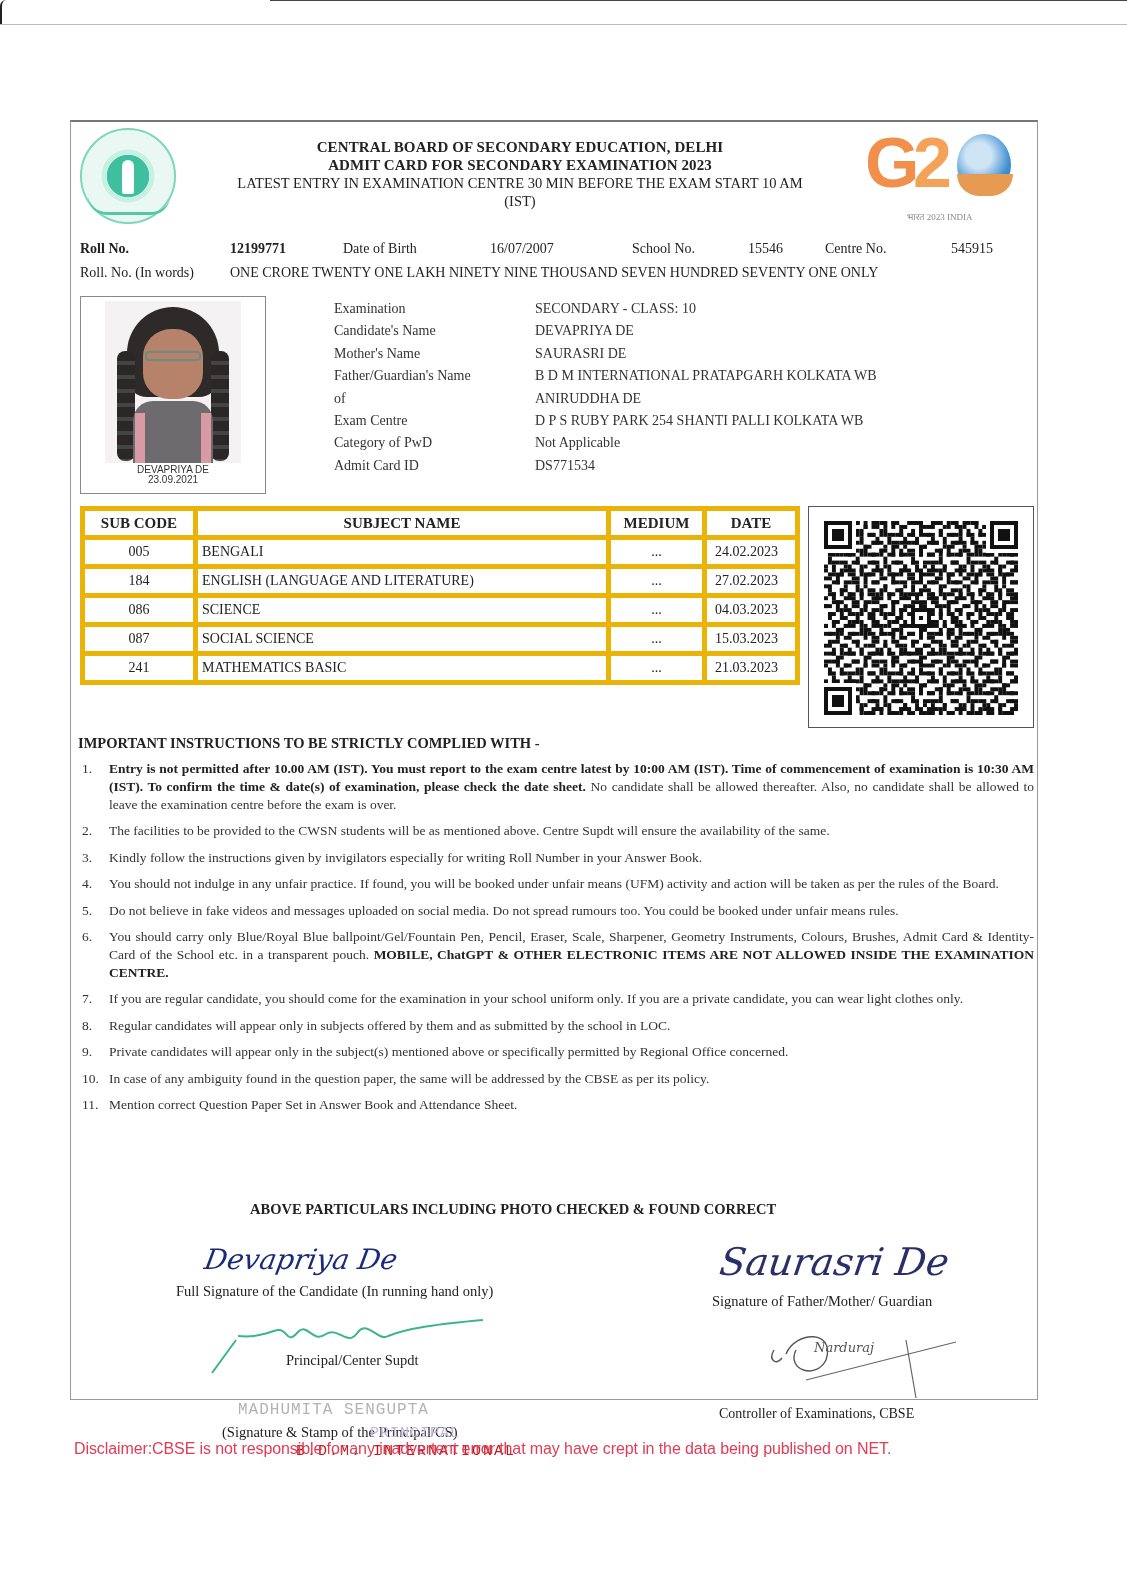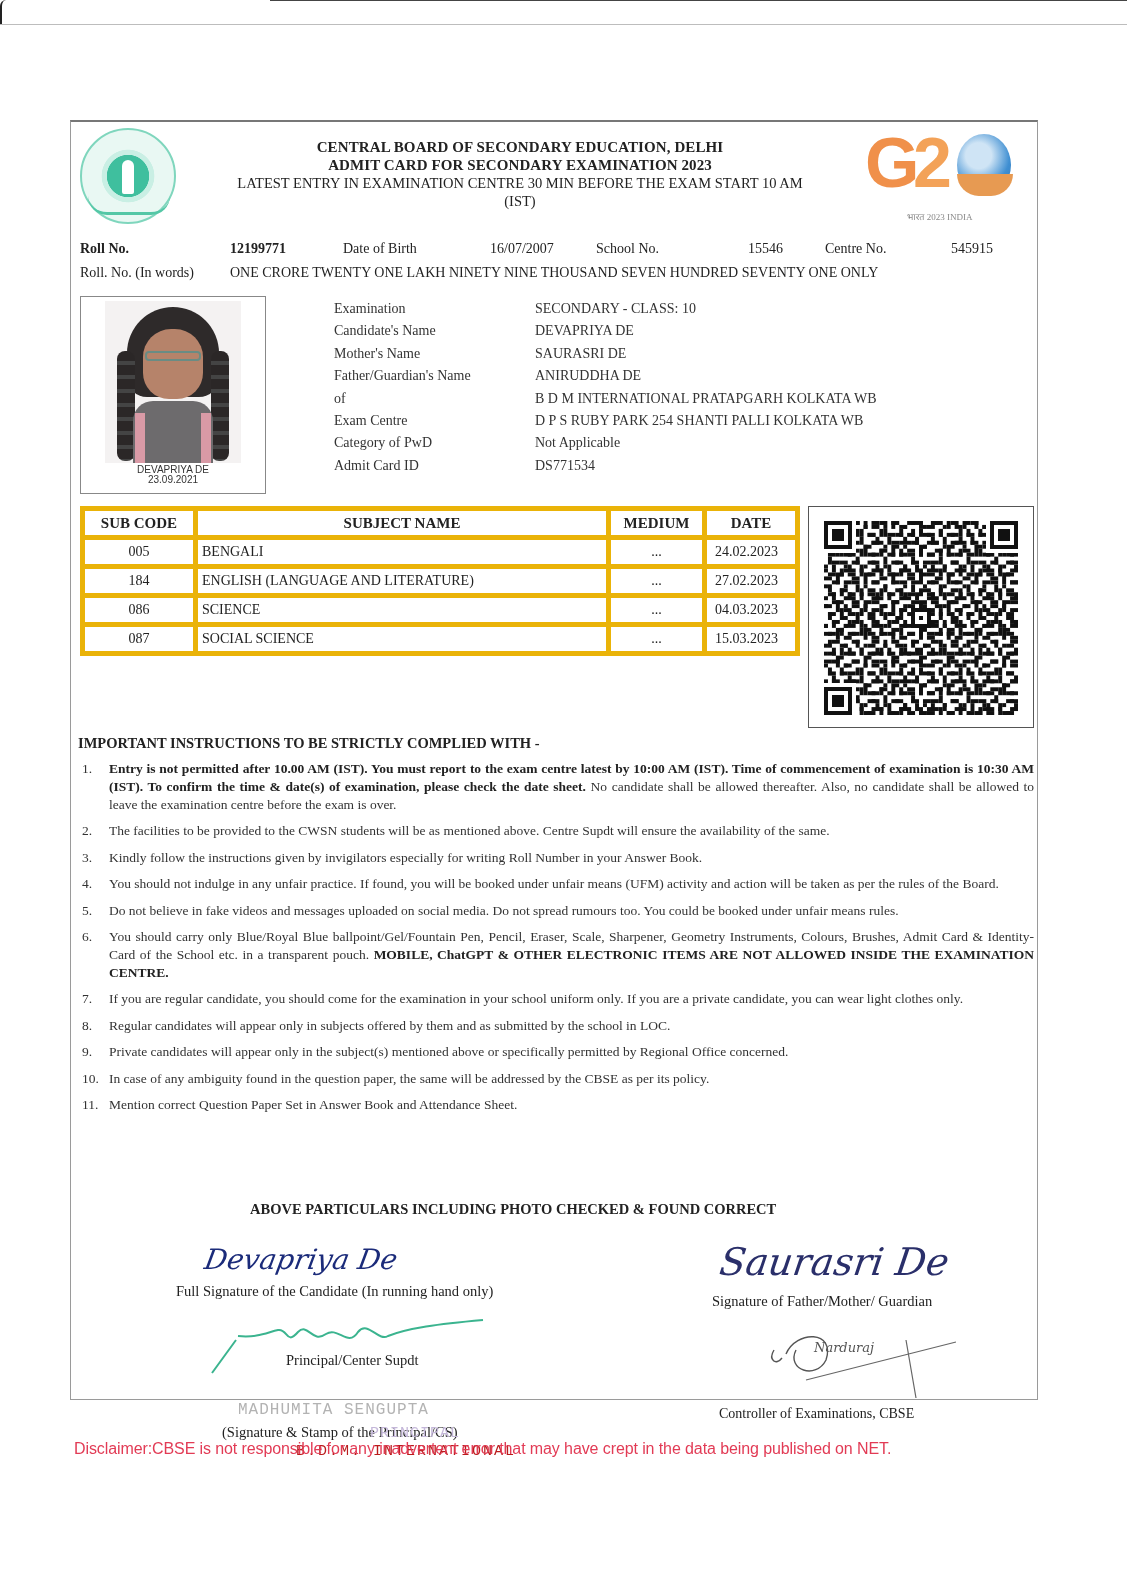--- a/index.html
+++ b/index.html
@@ -106,21 +106,21 @@
   <span class="two">2</span>
   <div class="globe"></div>
   <div class="lotus"></div>
   <div class="tag">भारत 2023 INDIA</div>
 </div>
 
 <div class="row bold" style="left:80px;top:241px;">Roll No.</div>
 <div class="row bold" style="left:230px;top:241px;">12199771</div>
 <div class="row" style="left:343px;top:241px;">Date of Birth</div>
 <div class="row" style="left:490px;top:241px;">16/07/2007</div>
-<div class="row" style="left:596px;top:241px;">School No.</div>
+<div class="row" style="left:632px;top:241px;">School No.</div>
 <div class="row" style="left:748px;top:241px;">15546</div>
 <div class="row" style="left:825px;top:241px;">Centre No.</div>
 <div class="row" style="left:951px;top:241px;">545915</div>
 <div class="row" style="left:80px;top:265px;">Roll. No. (In words)</div>
 <div class="row" style="left:230px;top:265px;">ONE CRORE TWENTY ONE LAKH NINETY NINE THOUSAND SEVEN HUNDRED SEVENTY ONE ONLY</div>
 
 <div class="photo">
   <div class="pic">
     <div class="hair"></div>
     <div class="braidL"></div>
@@ -144,22 +144,22 @@
   <div>Father/Guardian's Name</div>
   <div>of</div>
   <div>Exam Centre</div>
   <div>Category of PwD</div>
   <div>Admit Card ID</div>
 </div>
 <div class="details-values">
   <div>SECONDARY - CLASS: 10</div>
   <div>DEVAPRIYA DE</div>
   <div>SAURASRI DE</div>
+  <div>B D M INTERNATIONAL PRATAPGARH KOLKATA WB</div>
   <div>ANIRUDDHA DE</div>
-  <div>B D M INTERNATIONAL PRATAPGARH KOLKATA WB</div>
   <div>D P S RUBY PARK 254 SHANTI PALLI KOLKATA WB</div>
   <div>Not Applicable</div>
   <div>DS771534</div>
 </div>
 
 <table class="subjects">
   <colgroup>
     <col style="width:113px">
       <col style="width:413px">
       <col style="width:96px">
@@ -190,20 +190,26 @@
       <td class="c">086</td>
       <td>SCIENCE</td>
       <td class="c">...</td>
       <td class="dt">04.03.2023</td>
     </tr>
     <tr>
       <td class="c">087</td>
       <td>SOCIAL SCIENCE</td>
       <td class="c">...</td>
       <td class="dt">15.03.2023</td>
+    </tr>
+    <tr>
+      <td class="c">241</td>
+      <td>MATHEMATICS BASIC</td>
+      <td class="c">...</td>
+      <td class="dt">21.03.2023</td>
     </tr>
   </tbody>
 </table>
 
 <div class="qr">
   <svg width="196" height="194" viewBox="0 0 49 49" shape-rendering="crispEdges">
     <defs>
       <pattern id="qrp" width="7" height="7" patternUnits="userSpaceOnUse">
         <rect x="0" y="0" width="2" height="1" fill="#111"></rect>
           <rect x="3" y="0" width="1" height="2" fill="#111"></rect>

